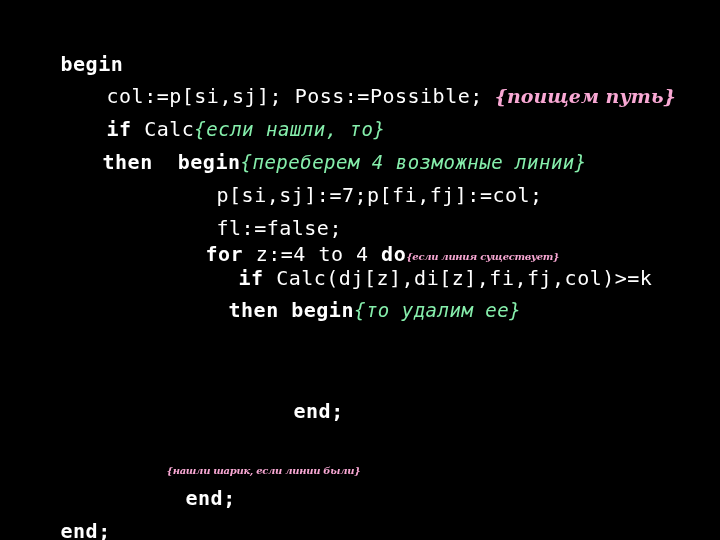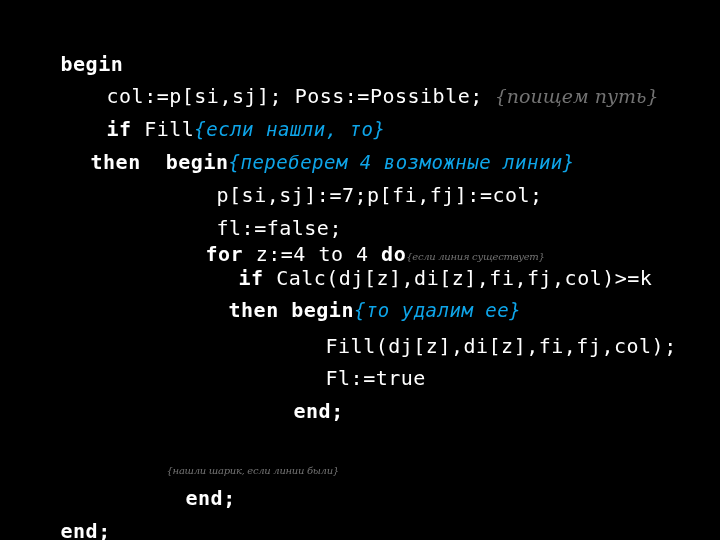--- a/index.html
+++ b/index.html
@@ -28,30 +28,30 @@
     letter-spacing: 0.5px;
   }
   .mono.kw {
     font-weight: bold;
   }
   
   .cmt-mono {
     font-family: "DejaVu Sans Mono", "Liberation Mono", monospace;
     font-size: 19px;
     font-style: italic;
-    color: #0ea5e9;
+    color: #86efac;
     letter-spacing: 0.5px;
   }
   
   .cmt-serif {
     font-family: "DejaVu Serif", "Liberation Serif", serif;
     font-size: 19px;
     font-style: italic;
-    font-weight: normal;
-    color: #737373;
+    font-weight: bold;
+    color: #f9a8d4;
     letter-spacing: 0px;
   }
   .cmt-serif.small {
     font-size: 10px;
     letter-spacing: -0.3px;
   }
 </style>
 </head>
 <body style="background: rgb(0, 0, 0);">
 
@@ -59,24 +59,24 @@
 
   <div class="code-line" style="left:22px; top:38px;">
     <span class="mono kw">begin</span>
   </div>
 
   <div class="code-line" style="left:68px; top:70px;">
     <span class="mono">col:=p[si,sj]; Poss:=Possible;</span><span class="cmt-serif" style="margin-left:12px;">{поищем путь}</span>
   </div>
 
   <div class="code-line" style="left:68px; top:103px;">
-    <span class="mono kw">if</span><span class="mono"> Fill</span><span class="cmt-mono">{если нашли, то}</span>
+    <span class="mono kw">if</span><span class="mono"> Calc</span><span class="cmt-mono">{если нашли, то}</span>
   </div>
 
-  <div class="code-line" style="left:52px; top:136px;">
+  <div class="code-line" style="left:64px; top:136px;">
     <span class="mono kw">then</span><span class="mono kw">  begin</span><span class="cmt-mono">{переберем 4 возможные линии}</span>
   </div>
 
   <div class="code-line" style="left:178px; top:169px;">
     <span class="mono">p[si,sj]:=7;p[fi,fj]:=col;</span>
   </div>
 
   <div class="code-line" style="left:178px; top:202px;text-align:center;">
     <span class="mono">fl:=false;</span>
   </div>
@@ -86,27 +86,21 @@
   </div>
 
   <div class="code-line" style="left:200px; top:252px;">
     <span class="mono kw">if</span><span class="mono"> Calc(dj[z],di[z],fi,fj,col)&gt;=k</span>
   </div>
 
   <div class="code-line" style="left:190px; top:284px;">
     <span class="mono kw">then begin</span><span class="cmt-mono">{то удалим ее}</span>
   </div>
 
-  <div class="code-line" style="left:287px; top:320px;">
-    <span class="mono">Fill(dj[z],di[z],fi,fj,col);</span>
-  </div>
 
-  <div class="code-line" style="left:287px; top:352px;">
-    <span class="mono">Fl:=true</span>
-  </div>
 
   <div class="code-line" style="left:255px; top:385px;">
     <span class="mono kw">end;</span>
   </div>
 
 
   <div class="code-line" style="left:128px; top:445px;">
     <span class="cmt-serif small">{нашли шарик, если линии были}</span>
   </div>
 

